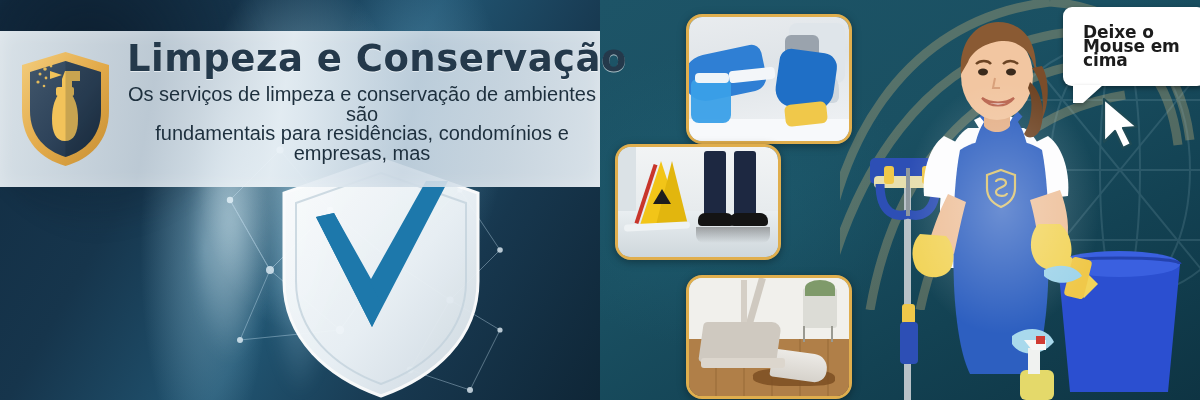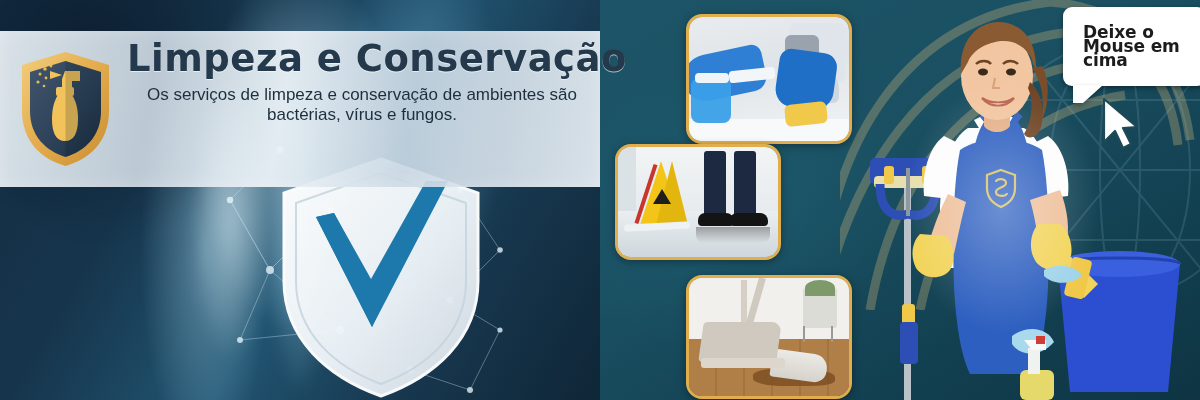--- a/index.html
+++ b/index.html
@@ -63,21 +63,21 @@
   }
   .title{
     font-size:37px;line-height:48px;font-weight:bold;
     color:#24394b;letter-spacing:.5px;
     font-family:"DejaVu Sans", sans-serif;
     text-shadow:0 1px 0 rgba(255,255,255,.6);
     margin:0 0 2px 0;
     white-space:nowrap;
   }
   .para{
-    font-size:17px;line-height:19.5px;color:#1d2f3d;margin:0;
+    font-size:20px;line-height:19.5px;color:#1d2f3d;margin:0;
     font-family:"Liberation Sans", sans-serif;
   }
   .para span{display:block;}
 
   
   .bg-right{
     position:absolute;left:600px;top:0;width:600px;height:400px;
     background:
       radial-gradient(ellipse 260px 200px at 120px 200px, rgba(30,95,115,.6), rgba(20,70,90,0) 75%),
       linear-gradient(150deg,#1d5467 0%,#1a5062 40%,#134253 70%,#0e3443 100%);
@@ -389,21 +389,21 @@
           <circle cx="26" cy="37" r="1.3"></circle>
             <circle cx="33" cy="17" r="1.4"></circle>
         </g>
         <path d="M47.5 12 L83 23 L83 62 C83 87 67 102 47.5 108 Z" fill="#0d1a28" opacity="0.18"></path>
       </svg>
 
       <div class="panel-text">
         <h1 class="title">Limpeza e Conservação</h1>
         <p class="para">
           <span>Os serviços de limpeza e conservação de ambientes são</span>
-          <span>bactérias, vírus e fungos.</span>
+          <span>fundamentais para residências, condomínios e empresas, mas</span>
         </p>
       </div>
     </div>
   </div>
 
   <div class="bubble">
     <p>Deixe o Mouse em cima</p>
     <div class="tail"></div>
   </div>
 

